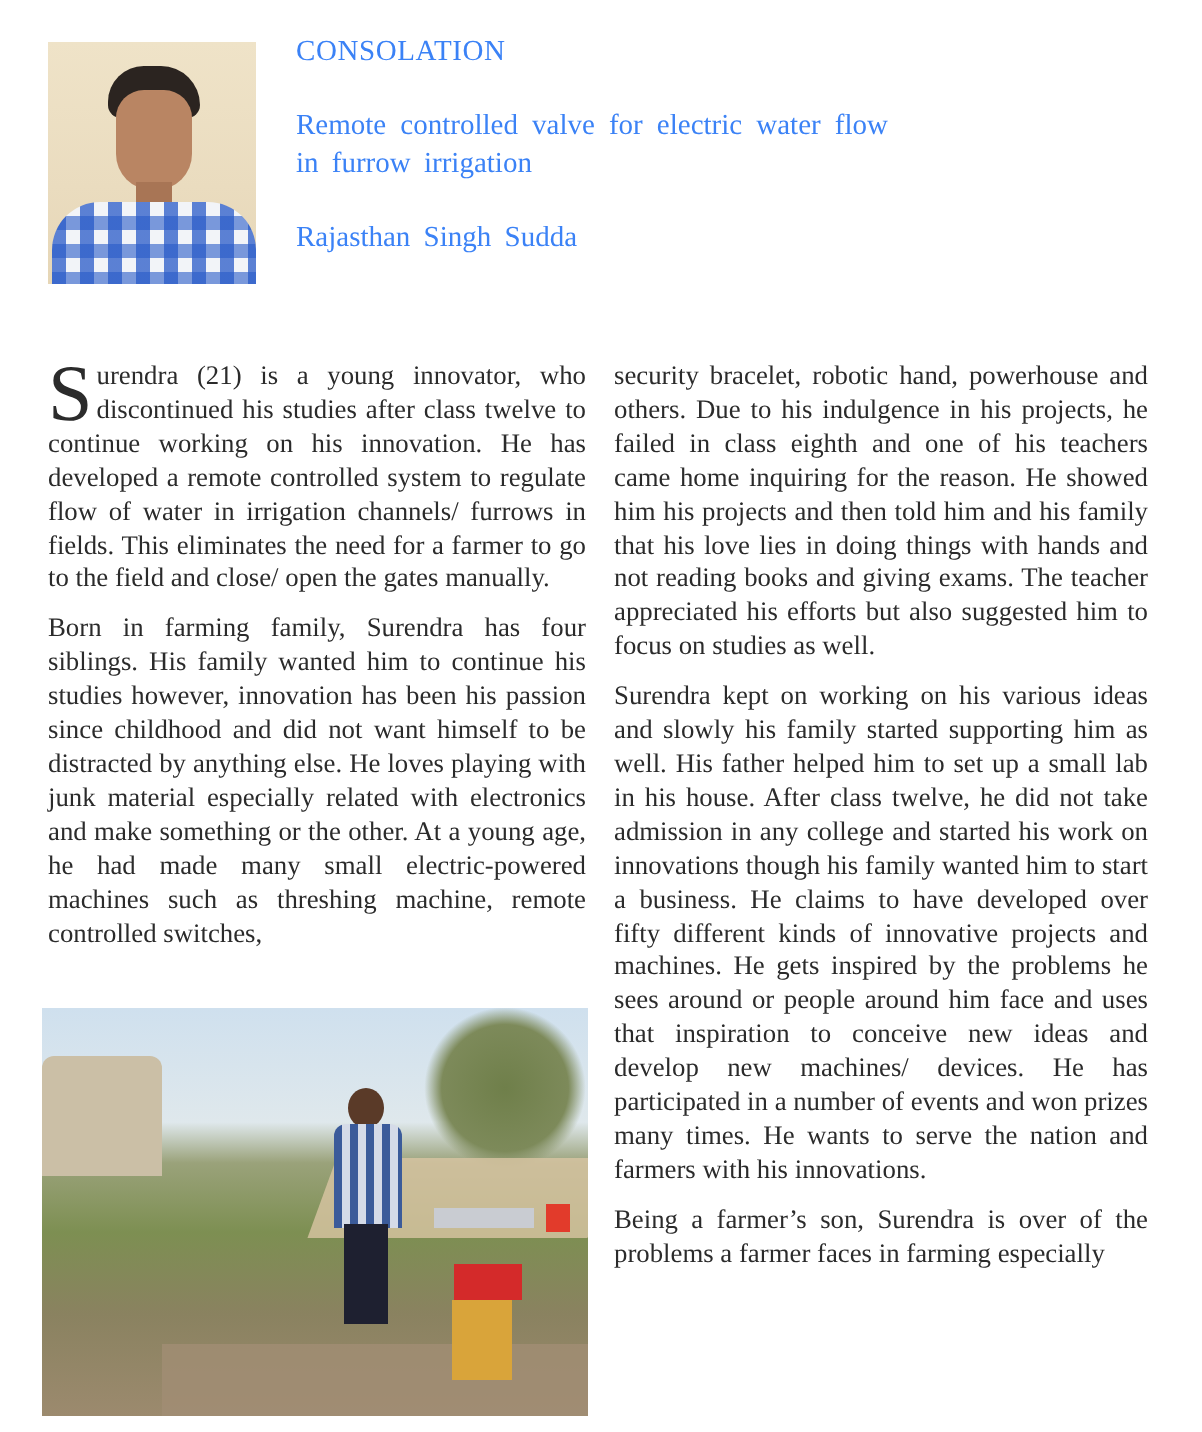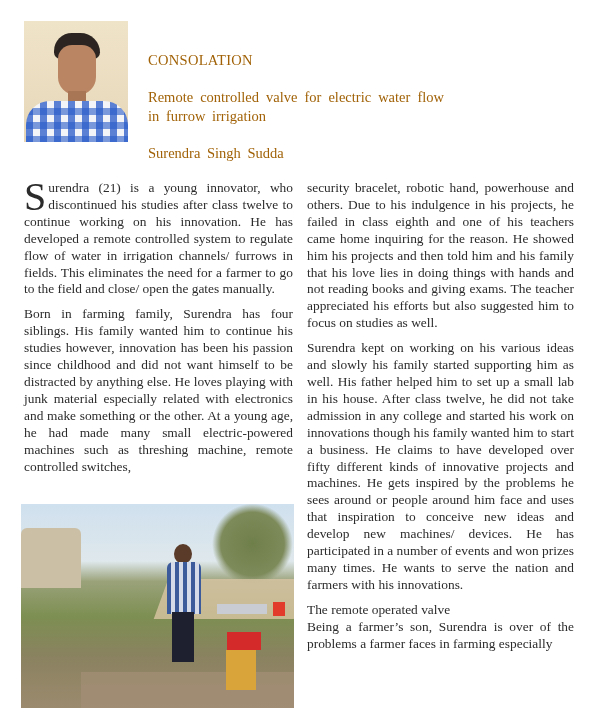--- a/index.html
+++ b/index.html
@@ -7,21 +7,21 @@
          font-family: "Liberation Serif", "DejaVu Serif", serif; color: #2a2a2a; }
   .portrait { position: absolute; left: 24px; top: 21px; width: 104px; height: 121px;
               background: linear-gradient(180deg, #efe3c8 0%, #eadcbf 60%, #e6d6b6 100%); overflow: hidden; }
   .portrait .hair { position: absolute; left: 30px; top: 12px; width: 46px; height: 26px; background: #2b2420; border-radius: 22px 24px 8px 8px; }
   .portrait .face { position: absolute; left: 34px; top: 24px; width: 38px; height: 50px; background: #b98563; border-radius: 14px 14px 18px 18px; }
   .portrait .neck { position: absolute; left: 44px; top: 70px; width: 18px; height: 14px; background: #a87555; }
   .portrait .shirt { position: absolute; left: 2px; top: 80px; width: 102px; height: 45px; border-radius: 24px 24px 0 0;
     background-color: #f2f4f8;
     background-image: linear-gradient(90deg, rgba(40,90,200,0.75) 50%, transparent 50%), linear-gradient(0deg, rgba(40,90,200,0.6) 50%, transparent 50%);
     background-size: 14px 14px, 14px 14px; }
-  .header-text { position: absolute; left: 148px; top: 17px; font-size: 14.5px; line-height: 19px; color: #a16207; margin-top: 34px; }
+  .header-text { position: absolute; left: 148px; top: 17px; font-size: 14.5px; line-height: 19px; color: #3b82f6; }
   .header-text .cat { display: block; letter-spacing: 0.3px; }
   .header-text .title { display: block; margin-top: 18px; width: 296px; text-align: justify; text-align-last: left; word-spacing: 3px; }
   .header-text .name { display: block; margin-top: 18px; word-spacing: 3px; }
   .header-text .loc { display: block; word-spacing: 3px; }
   .col { position: absolute; font-size: 13.4px; line-height: 16.9px; text-align: justify; color: #2b2b2b; }
   .col-left { left: 24px; top: 180px; width: 269px; }
   .col-right { left: 307px; top: 180px; width: 267px; }
   .col p { margin: 0; }
   .col p + p { margin-top: 8px; }
   .dropcap { float: left; font-size: 40px; line-height: 30px; margin: 2px 2px 0 0; color: #2b2b2b; }
@@ -46,21 +46,21 @@
 <div class="portrait" role="img" aria-label="Portrait of Surendra Singh Sudda in blue checked shirt">
   <div class="hair"></div>
   <div class="face"></div>
   <div class="neck"></div>
   <div class="shirt"></div>
 </div>
 
 <div class="header-text">
   <span class="cat">CONSOLATION</span>
   <span class="title">Remote controlled valve for electric water flow in furrow irrigation</span>
-  <span class="name">Surendra Singh Sudda</span>
+  <span class="name">Rajasthan Singh Sudda</span>
 </div>
 
 <div class="col col-left">
   <p><span class="dropcap">S</span><span>urendra (21) is a young innovator, who discontinued his studies after class twelve to continue working on his innovation. He has developed a remote controlled system to regulate flow of water in irrigation channels/ furrows in fields. This eliminates the need for a farmer to go to the field and close/ open the gates manually.</span></p>
   <p>Born in farming family, Surendra has four siblings. His family wanted him to continue his studies however, innovation has been his passion since childhood and did not want himself to be distracted by anything else. He loves playing with junk material especially related with electronics and make something or the other. At a young age, he had made many small electric-powered machines such as threshing machine, remote controlled switches,</p>
 </div>
 
 <div class="field-photo" role="img" aria-label="Surendra standing in a field beside the remote controlled valve device with solar panel">
   <div class="tent"></div>
   <div class="trees"></div>
@@ -71,14 +71,14 @@
   <div class="person-legs"></div>
   <div class="device-panel"></div>
   <div class="device-red"></div>
   <div class="device-box"></div>
   <div class="bucket"></div>
 </div>
 
 <div class="col col-right">
   <p>security bracelet, robotic hand, powerhouse and others. Due to his indulgence in his projects, he failed in class eighth and one of his teachers came home inquiring for the reason. He showed him his projects and then told him and his family that his love lies in doing things with hands and not reading books and giving exams. The teacher appreciated his efforts but also suggested him to focus on studies as well.</p>
   <p>Surendra kept on working on his various ideas and slowly his family started supporting him as well. His father helped him to set up a small lab in his house. After class twelve, he did not take admission in any college and started his work on innovations though his family wanted him to start a business. He claims to have developed over fifty different kinds of innovative projects and machines. He gets inspired by the problems he sees around or people around him face and uses that inspiration to conceive new ideas and develop new machines/ devices. He has participated in a number of events and won prizes many times. He wants to serve the nation and farmers with his innovations.</p>
-  <p><span class="subhead">The remote operated valve</span><span>Being a farmer’s son, Surendra is over of the problems a farmer faces in farming especially</span></p>
+  <p><span>Being a farmer’s son, Surendra is over of the problems a farmer faces in farming especially</span></p>
 </div>
 
 </body></html>

